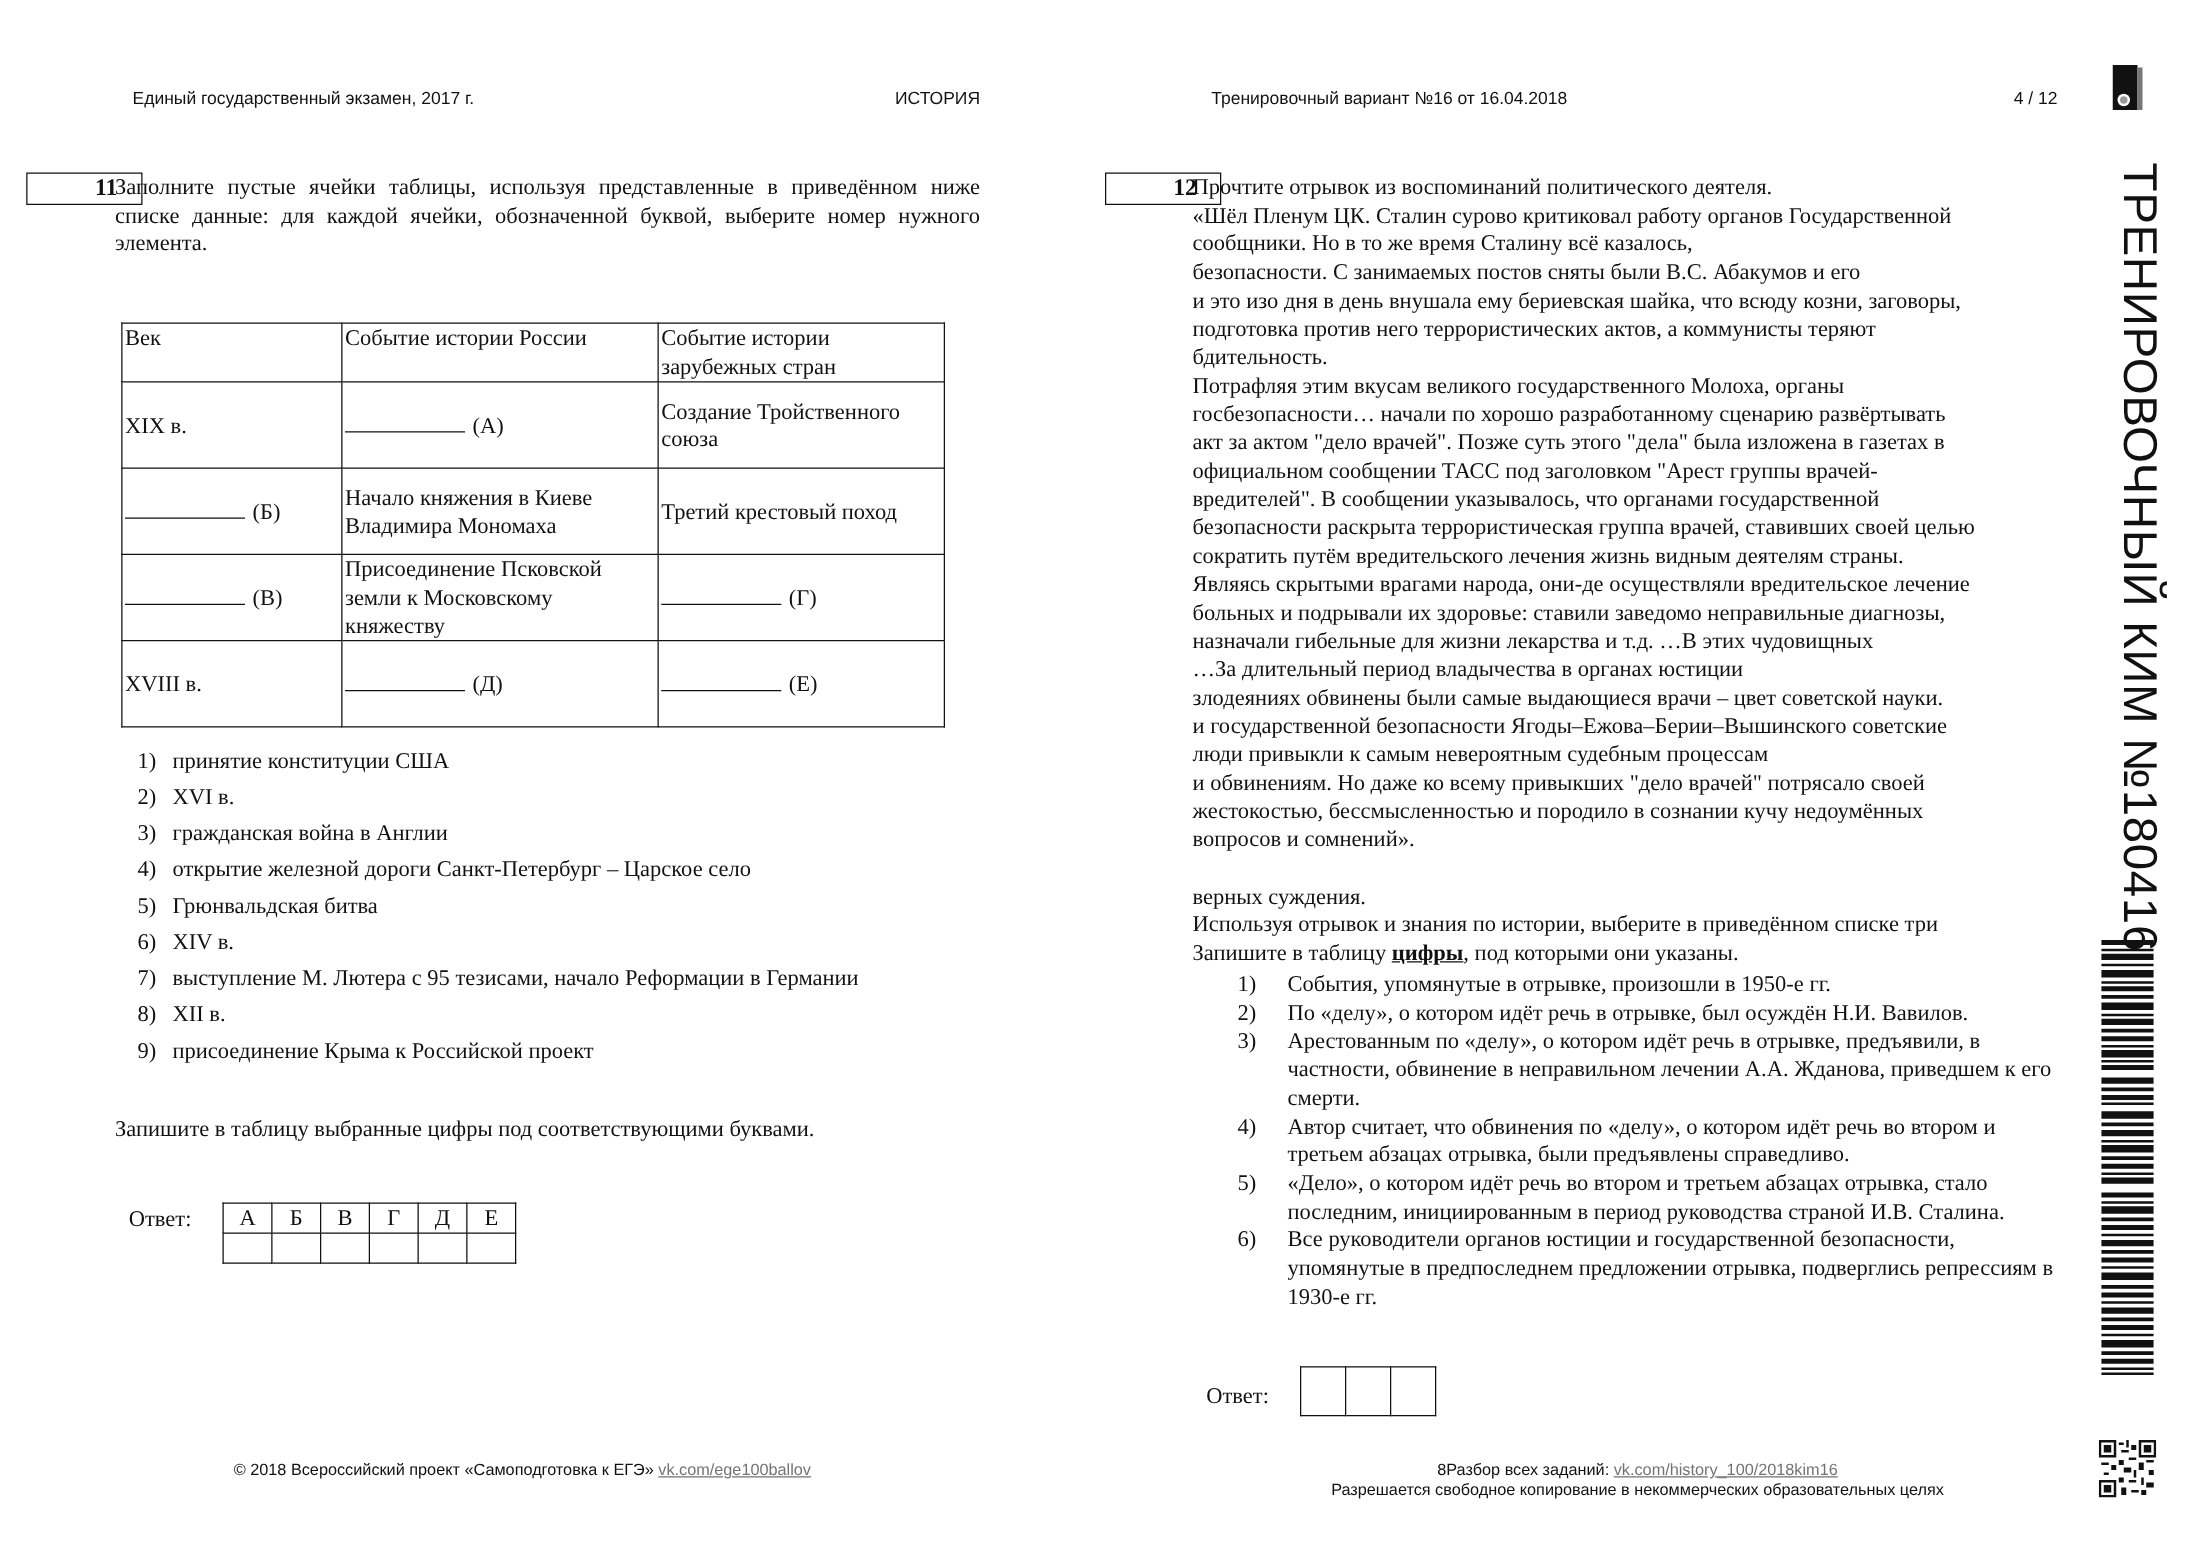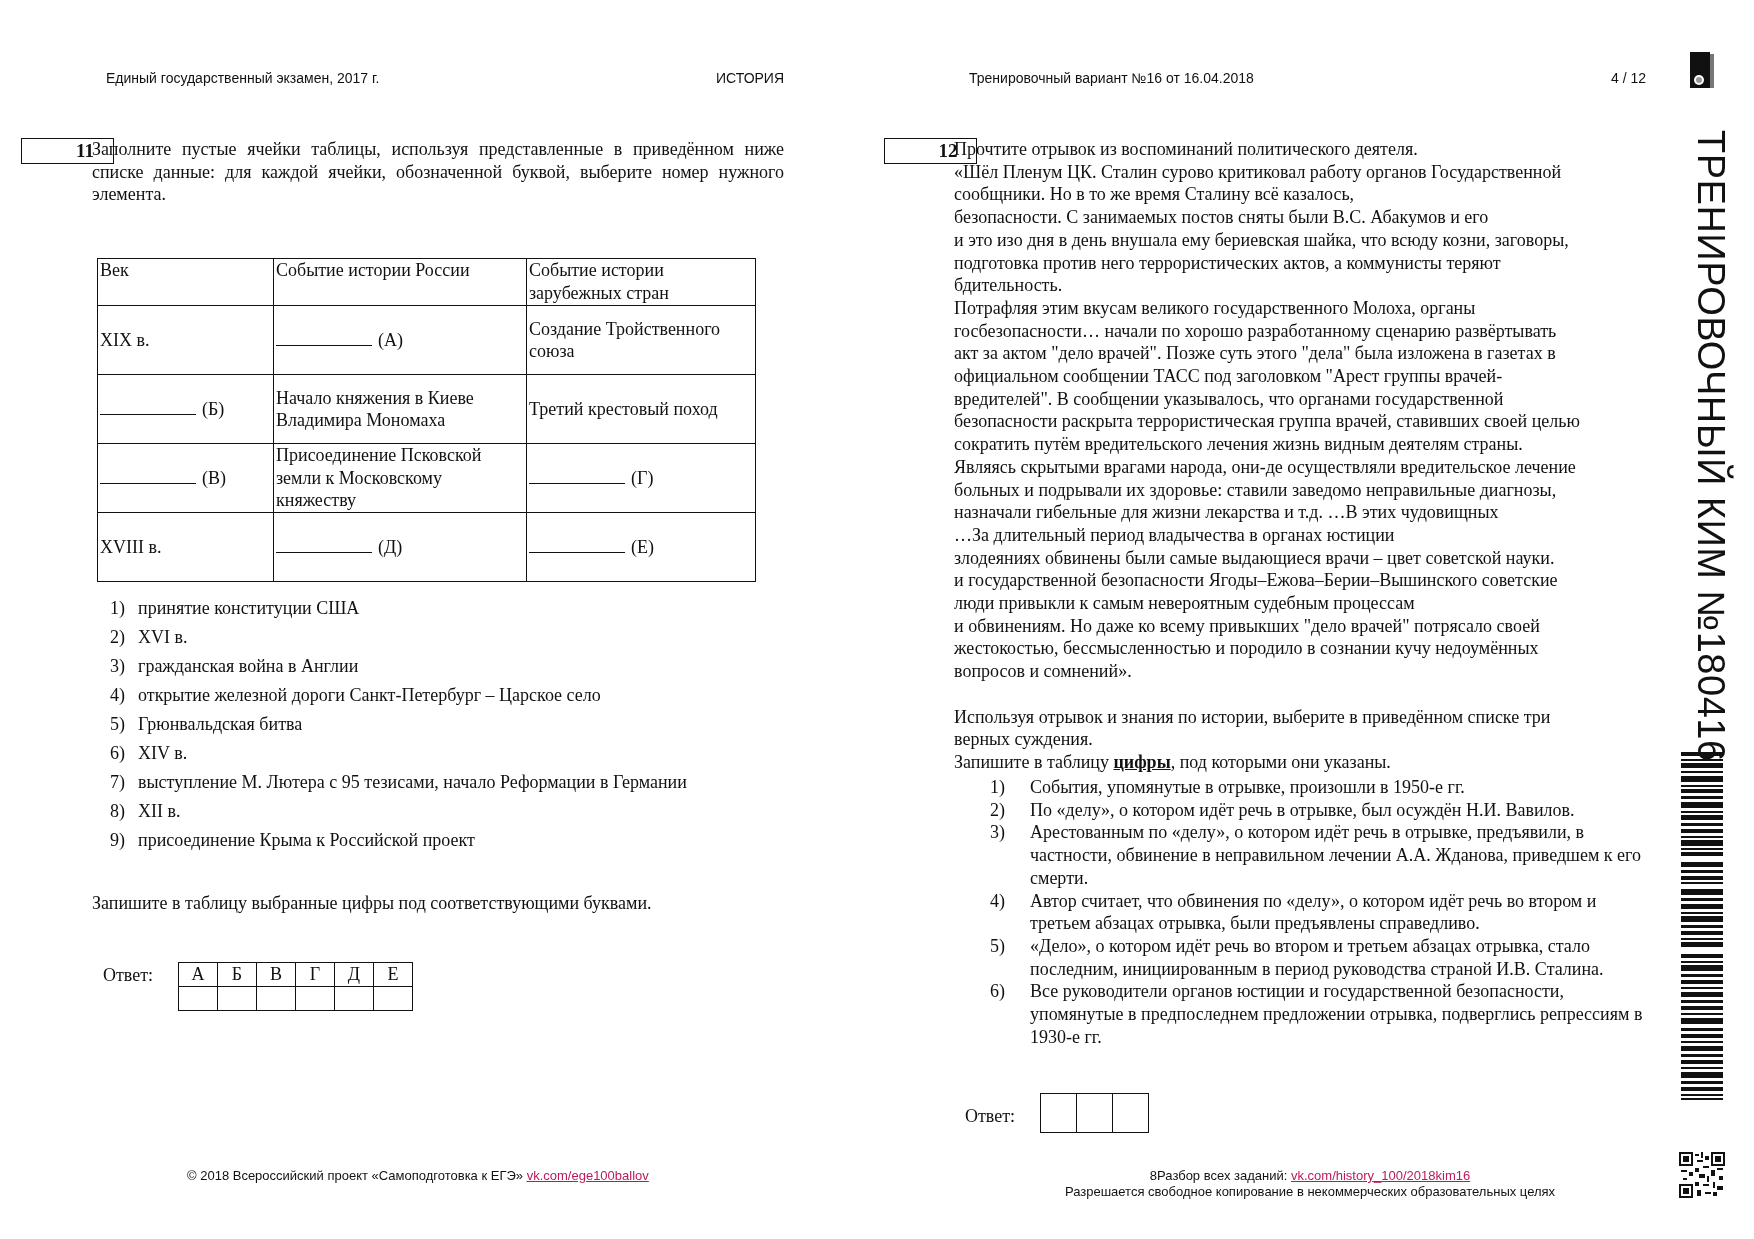--- a/index.html
+++ b/index.html
@@ -23,21 +23,21 @@
   .opts .it { height: 29px; display: flex; }
   .opts .n { width: 28px; }
 
   table.ans { border-collapse: collapse; font-family: "Liberation Serif", serif; font-size: 18px; }
   table.ans td { border: 1.5px solid #111; width: 38px; height: 23px; text-align: center; padding: 0; }
 
   .list12 { position: absolute; left: 990px; top: 770px; width: 660px; font-family: "Liberation Serif", serif; font-size: 18px; line-height: 22.7px; }
   .list12 .it { display: flex; }
   .list12 .n { width: 40px; flex: 0 0 40px; }
 
-  a.lnk { color: #be185d; text-decoration: underline; }
+  a.lnk { color: #737373; text-decoration: underline; }
   .vert { position: absolute; left: 1688px; top: 130px; transform-origin: left top; transform: rotate(90deg) translateY(-44px); white-space: nowrap; font-family: "Liberation Sans", sans-serif; font-size: 38px; letter-spacing: 0.5px; }
 </style>
 </head>
 <body>
 
 <div class="abs sans hdr" style="left:106px;">Единый государственный экзамен, 2017 г.</div>
 <div class="abs sans hdr" style="left:716px;">ИСТОРИЯ</div>
 <div class="abs sans hdr" style="left:969px;">Тренировочный вариант №16 от 16.04.2018</div>
 <div class="abs sans hdr" style="left:1611px;">4 / 12</div>
 
@@ -266,22 +266,22 @@
   <div>больных и подрывали их здоровье: ставили заведомо неправильные диагнозы,</div>
   <div>назначали гибельные для жизни лекарства и т.д. …В этих чудовищных</div>
   <div>…За длительный период владычества в органах юстиции</div>
   <div>злодеяниях обвинены были самые выдающиеся врачи – цвет советской науки.</div>
   <div>и государственной безопасности Ягоды–Ежова–Берии–Вышинского советские</div>
   <div>люди привыкли к самым невероятным судебным процессам</div>
   <div>и обвинениям. Но даже ко всему привыкших "дело врачей" потрясало своей</div>
   <div>жестокостью, бессмысленностью и породило в сознании кучу недоумённых</div>
   <div>вопросов и сомнений».</div>
   <div style="height:22.7px;"></div>
+  <div>верных суждения.</div>
   <div>Используя отрывок и знания по истории, выберите в приведённом списке три</div>
-  <div>верных суждения.</div>
   <div><span>Запишите в таблицу </span><b><u>цифры</u></b><span>, под которыми они указаны.</span></div>
 </div>
 
 <div class="list12" style="top:776px;">
   <div class="it">
       <span class="n">1)</span>
       <span>События, упомянутые в отрывке, произошли в 1950-е гг.</span>
     </div>
   <div class="it">
       <span class="n">2)</span>

